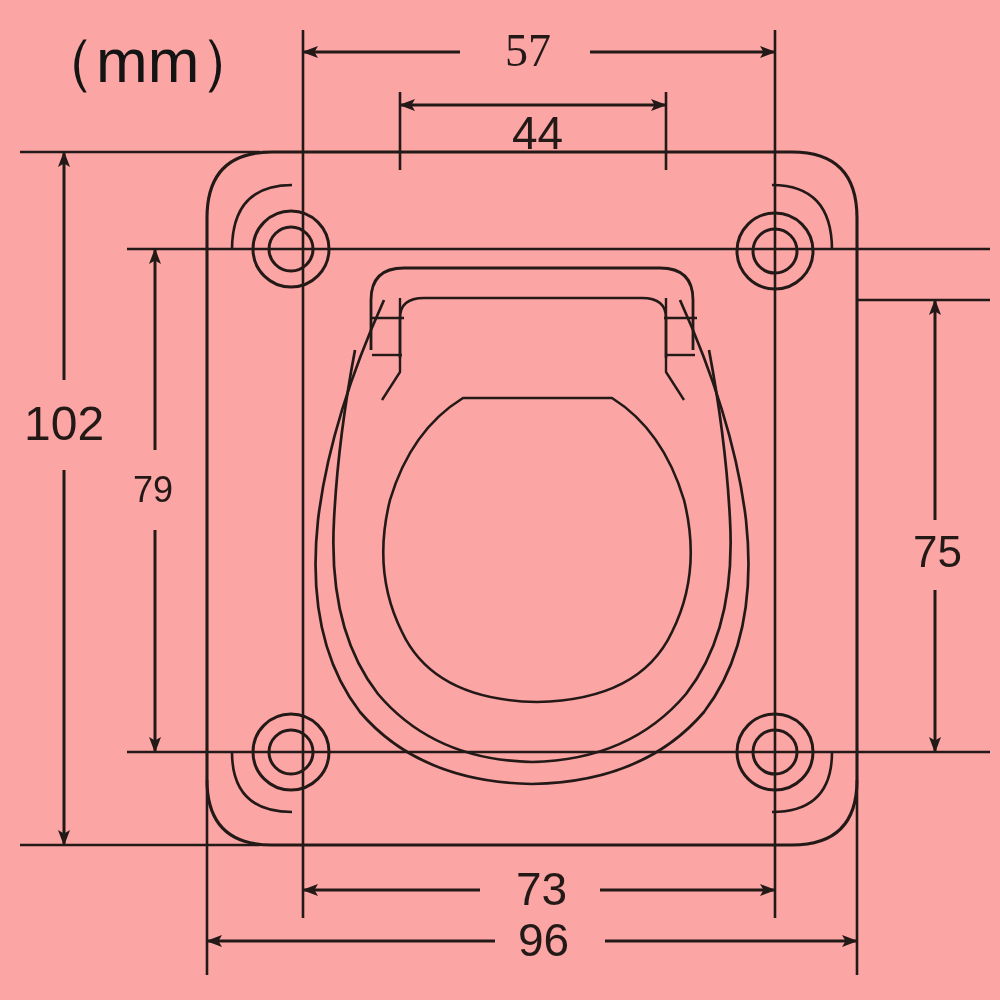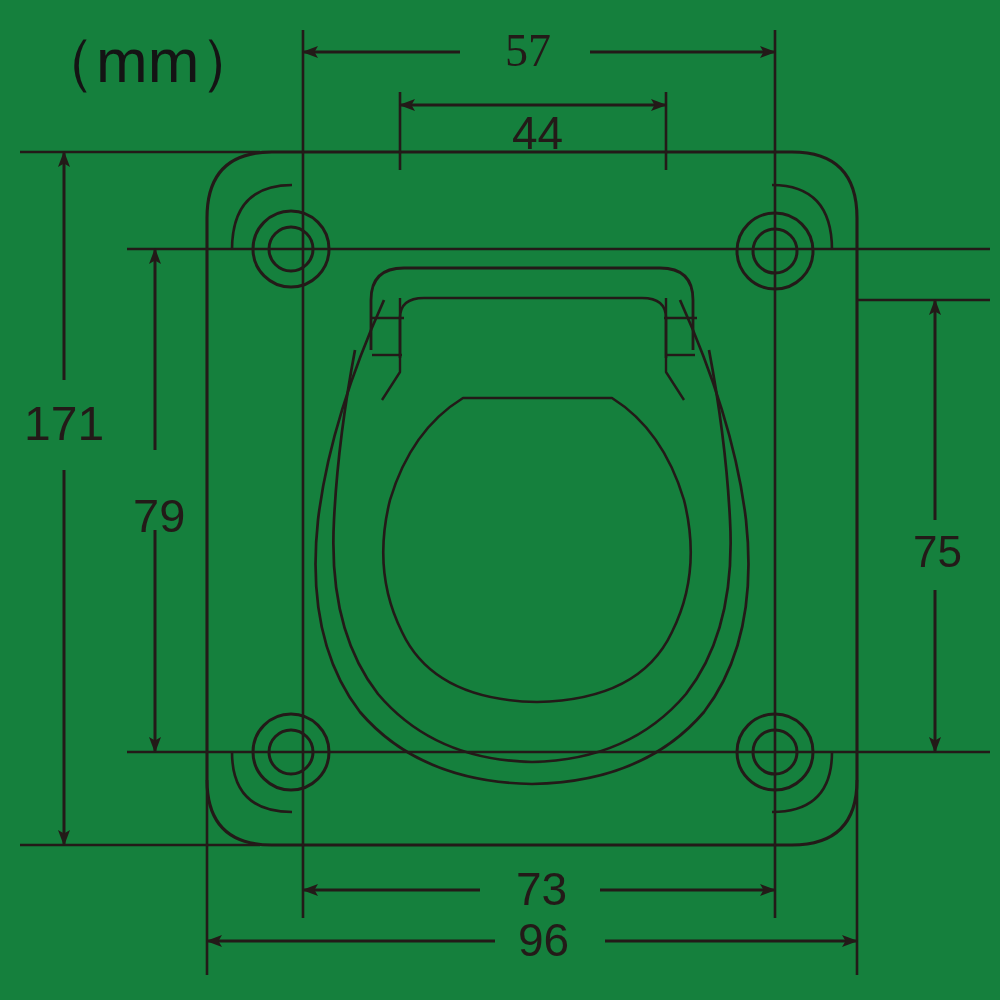--- a/index.html
+++ b/index.html
@@ -4,21 +4,21 @@
 <style>
   html, body {
     margin: 0;
     padding: 0;
     background: #ffffff;
   }
   #stage {
     position: relative;
     width: 1000px;
     height: 1000px;
-    background: #15803d;
+    background: #fca5a5;
     overflow: hidden;
     font-family: "Liberation Sans", sans-serif;
   }
   #drawing {
     position: absolute;
     left: 0;
     top: 0;
     width: 1000px;
     height: 1000px;
   }
@@ -218,19 +218,19 @@
   <div class="unit-label" style="left:34px; top:30px; font-size:62px;">（mm）</div>
 
   <div class="dim-text" style="left:505px; top:28px; font-size:46px;font-family:Liberation Serif, serif;">57</div>
 
   <div class="dim-text" style="left:512px; top:110px; font-size:46px;">44</div>
 
   <div class="dim-text" style="left:516px; top:866px; font-size:46px;">73</div>
 
   <div class="dim-text" style="left:518px; top:917px; font-size:46px;">96</div>
 
-  <div class="dim-text" style="left:24px; top:400px; font-size:48px;">171</div>
-
-  <div class="dim-text" style="left:133px; top:472px; font-size:47px;margin-top:20px;">79</div>
+  <div class="dim-text" style="left:24px; top:400px; font-size:48px;">102</div>
+
+  <div class="dim-text" style="left:133px; top:472px; font-size:36px;">79</div>
 
   <div class="dim-text" style="left:913px; top:530px; font-size:44px;">75</div>
 
 </div>
 
 </body></html>

